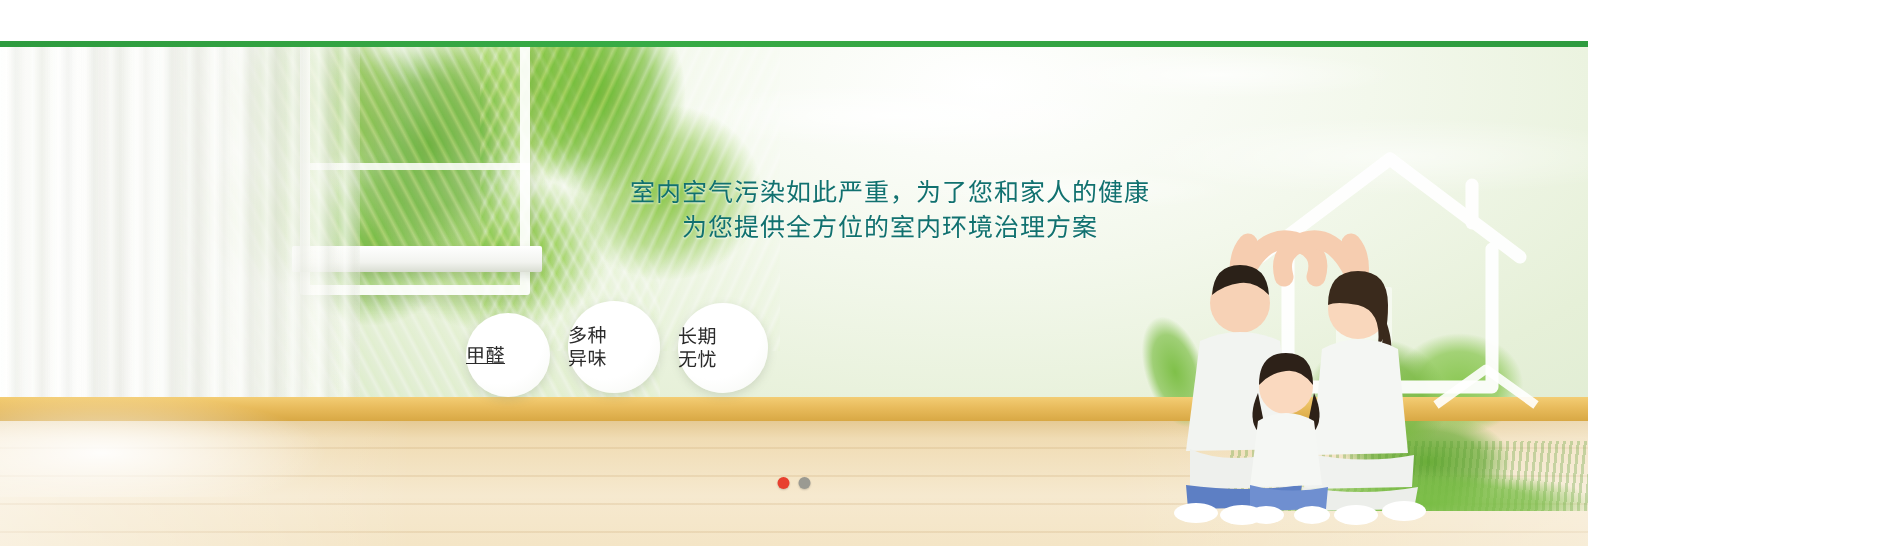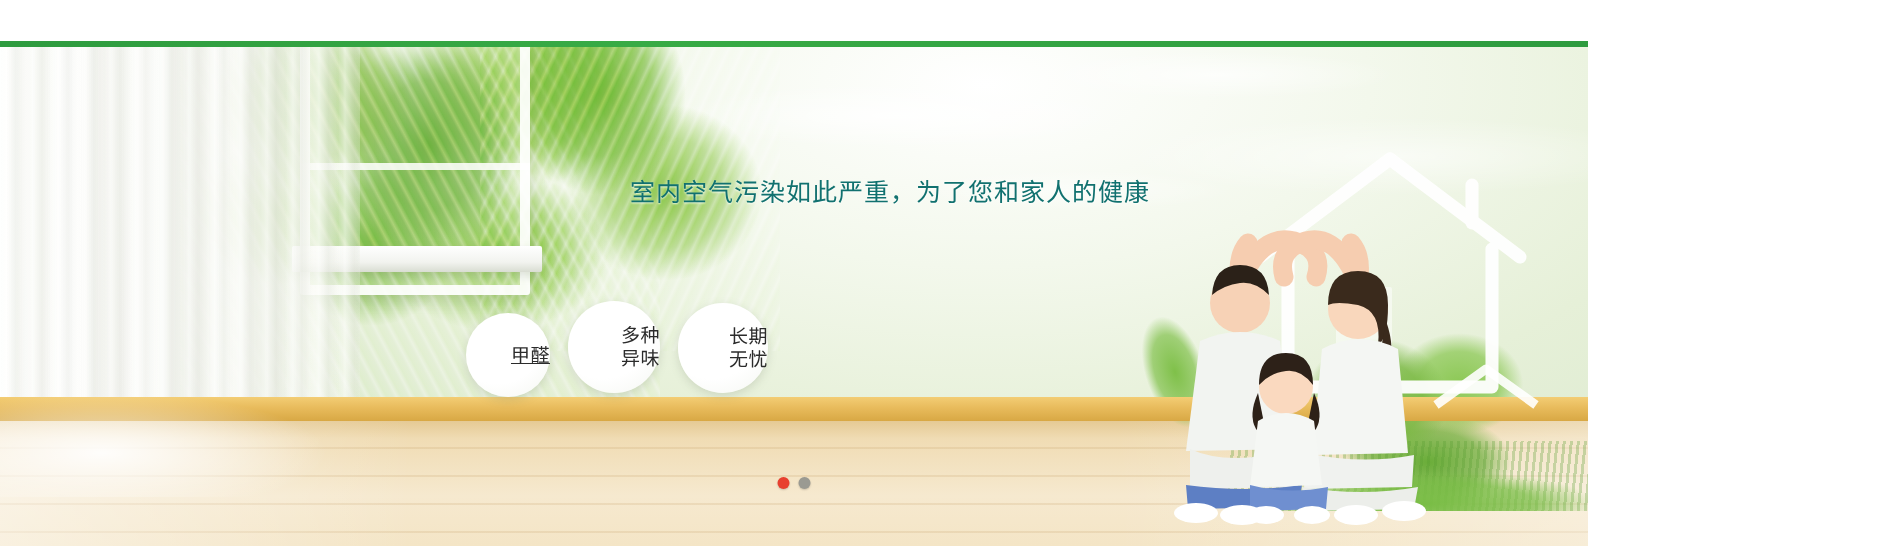--- a/index.html
+++ b/index.html
@@ -213,21 +213,21 @@
   .badges {
     position:absolute; left:466px; top:272px;
     display:flex; align-items:flex-start; gap:18px;
     z-index:22;
   }
   .badge {
     width:82px; height:82px; border-radius:50%;
     background:radial-gradient(circle at 38% 30%, #ffffff 0%, #ffffff 58%, #f4f6f1 100%);
     box-shadow:0 3px 10px rgba(110,125,100,.22);
     display:flex; flex-direction:column;
-    align-items:flex-end; justify-content:center;
+    align-items:flex-start; justify-content:center;
     color:#2b2b2b;
     font-size:19px;
     line-height:23px;
     letter-spacing:.5px;
     text-align:center;
     cursor:pointer;
     user-select:none;
   }
   .badge.b1 { width:84px; height:84px;text-decoration:underline; }
   .badge.b2 { width:86px; height:86px; margin-top:2px; }
@@ -346,20 +346,21 @@
   </div>
   <div class="floor-curtain-shadow"></div>
 
   <div class="curtain">
     <div class="curtain-folds"></div>
   </div>
   <div class="curtain-bottom"></div>
 
   <div class="headline">
     <div class="line" style="color: rgb(17, 113, 111);">室内空气污染如此严重，为了您和家人的健康</div>
+    <div class="line" style="color: rgb(17, 113, 111);">为您提供全方位的室内环境治理方案</div>
   </div>
 
   <div class="badges">
     <div class="badge b1">
       <span class="l1">甲醛</span>
       <span class="l2"></span>
     </div>
     <div class="badge b3">
       <span class="l1">多种</span>
       <span class="l2">异味</span>

